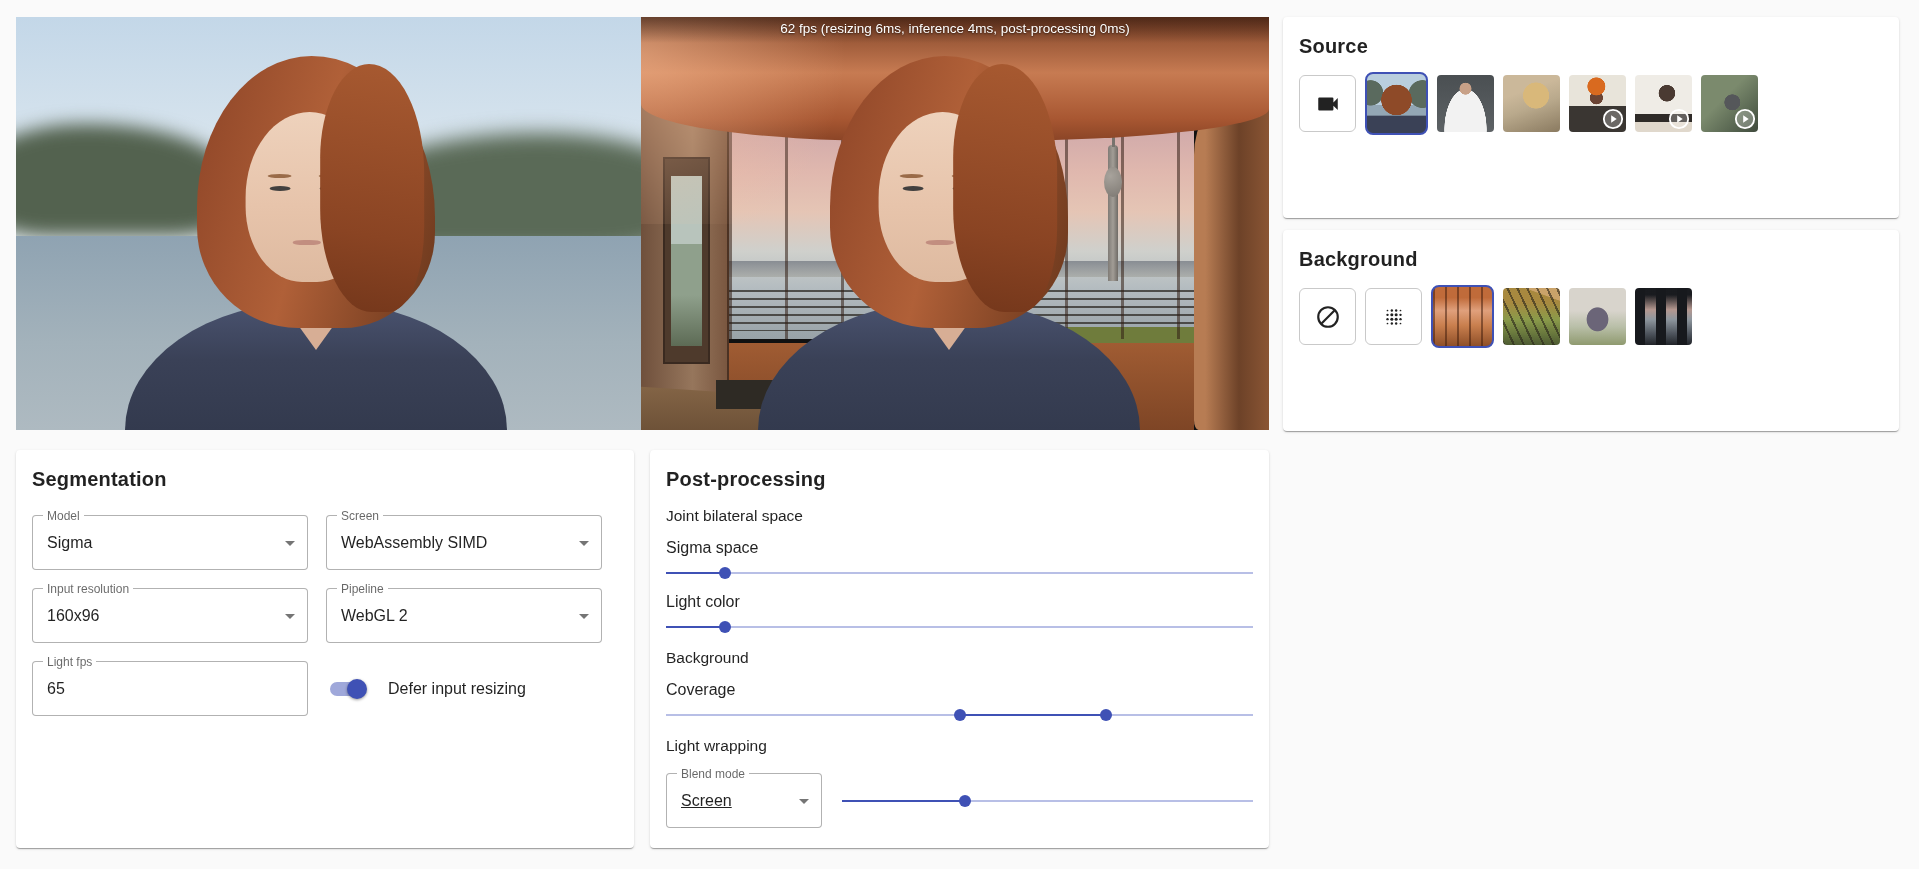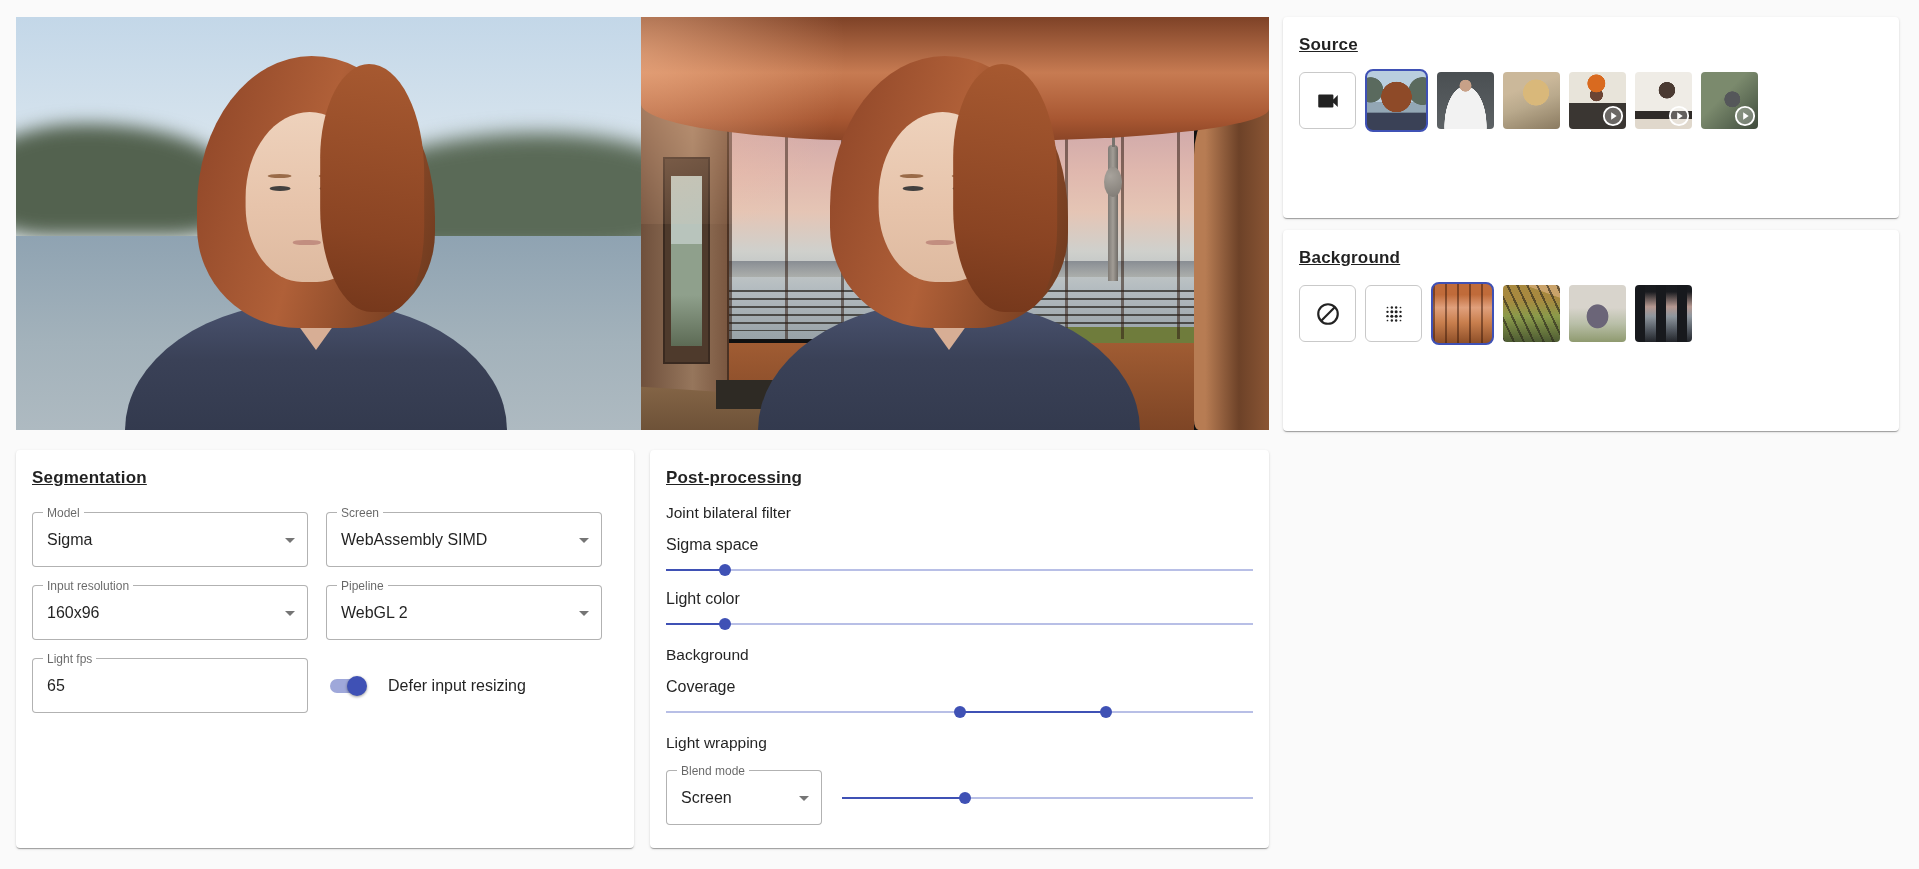--- a/index.html
+++ b/index.html
@@ -110,21 +110,21 @@
           background: linear-gradient(190deg,#a85a31 0%, #8a4423 68%, #74371b 100%);
           border-radius: 62% 70% 45% 65% / 50% 58% 45% 55%; z-index:5; }
 
   
   .card { position:absolute; background:#fff; border-radius:4px; padding:16px;
           box-shadow: 0 2px 1px -1px rgba(0,0,0,.2), 0 1px 1px 0 rgba(0,0,0,.14), 0 1px 3px 0 rgba(0,0,0,.12); }
   #source-card     { left:1283px; top:17px;  width:616px; height:201px; }
   #background-card { left:1283px; top:230px; width:616px; height:201px; }
   #seg-card        { left:16px;   top:450px; width:618px; height:398px; }
   #post-card       { left:650px;  top:450px; width:619px; height:398px; }
-  .card-title { font-size:17px; font-weight:700; letter-spacing:.2px; margin:2px 0 0;text-decoration:underline; }
+  .card-title { font-size:20px; font-weight:700; letter-spacing:.2px; margin:2px 0 0; }
 
   
   .thumb-row { display:flex; align-items:center; gap:9px; margin-top:14px; }
   .icon-button { width:57px; height:57px; background:#fff; border:1px solid #c9c9c9; border-radius:6px;
           display:flex; align-items:center; justify-content:center; cursor:pointer; flex:0 0 auto; }
   .thumb { position:relative; width:57px; height:57px; border-radius:4px; cursor:pointer;
           background-size:cover; flex:0 0 auto; overflow:hidden; }
   .thumb.selected { width:63px; height:63px; border:2px solid #3f51b5; border-radius:8px; }
   .play-badge { position:absolute; right:2px; bottom:2px; width:22px; height:22px; }
 
@@ -185,21 +185,21 @@
 
   
   .section-label { font-size:15.5px; margin-top:16px; }
   .slider-label  { font-size:16px; margin-top:14px; color:rgba(0,0,0,.87); }
   .slider { position:relative; height:12px; margin-top:10px; cursor:pointer; }
   .sl-track { position:absolute; left:0; right:0; top:5px; height:2px; background:#b8bfe6; }
   .sl-fill  { position:absolute; top:5px; height:2px; background:#3f51b5; }
   .sl-thumb { position:absolute; top:0; width:12px; height:12px; border-radius:50%;
       background:#3f51b5; margin-left:-6px; }
   .wrap-row { display:flex; align-items:center; gap:20px; margin-top:18px; }
-  .wrap-row .mui-field { width:156px; flex:0 0 auto; }
+  .wrap-row .mui-field { width:156px; flex:0 0 auto;text-decoration:underline; }
   .wrap-row .slider { flex:1; margin-top:0; }
 
   
   .svg-icon { display:block; }
 </style>
 </head>
 <body>
 
 <div class="video" id="video-left">
   <div class="l-sky"></div>
@@ -244,20 +244,21 @@
     <div class="hair-back"></div>
     <div class="face">
       <span class="brow left"></span>
         <span class="brow right"></span>
       <span class="eye left"></span>
         <span class="eye right"></span>
       <span class="mouth"></span>
     </div>
     <div class="hair-front"></div>
   </div>
+  <div class="fps-overlay">62 fps (resizing 6ms, inference 4ms, post-processing 0ms)</div>
 </div>
 
 <div class="card" id="source-card">
   <h2 class="card-title">Source</h2>
   <div class="thumb-row">
     <div class="icon-button">
       <svg class="svg-icon" width="26" height="26" viewBox="0 0 24 24">
         <path fill="#222" d="M17 10.5V7a1 1 0 0 0-1-1H4a1 1 0 0 0-1 1v10a1 1 0 0 0 1 1h12a1 1 0 0 0 1-1v-3.5l4 4v-11l-4 4z"></path>
       </svg>
     </div>
@@ -355,21 +356,21 @@
           <span class="knob"></span>
         </span>
       <span class="toggle-label">Defer input resizing</span>
     </div>
   </div>
 </div>
 
 <div class="card" id="post-card">
   <h2 class="card-title">Post-processing</h2>
 
-  <div class="section-label">Joint bilateral filter</div>
+  <div class="section-label">Joint bilateral space</div>
 
   <div class="slider-label">Sigma space</div>
   <div class="slider">
     <span class="sl-track"></span>
       <span class="sl-fill" style="left: 0px; width: 10%;"></span>
       <span class="sl-thumb" style="left: 10%;"></span>
   </div>
 
   <div class="slider-label">Light color</div>
   <div class="slider">

